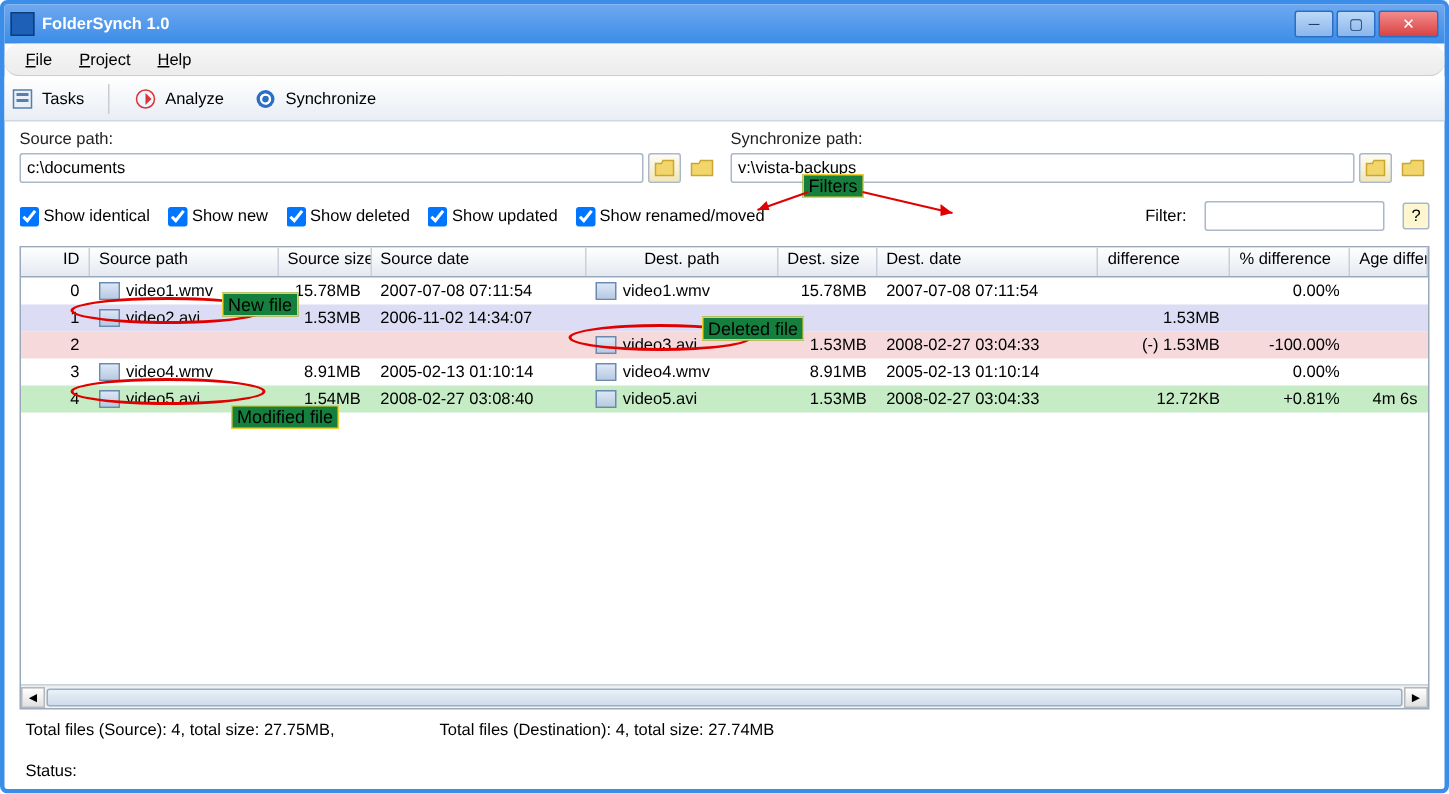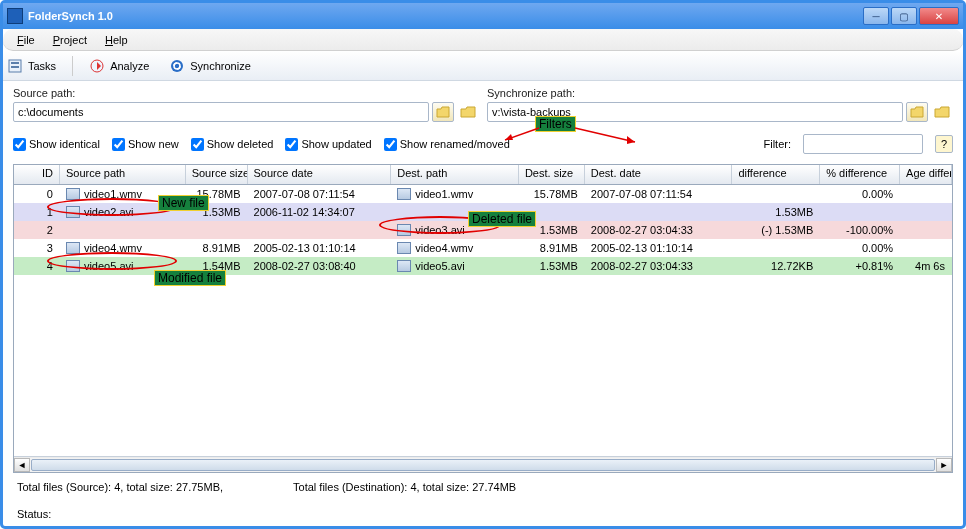--- a/index.html
+++ b/index.html
@@ -60,21 +60,21 @@
 
 .ann { position: absolute; pointer-events: none; }
 .redcircle { border: 2px solid #e10000; border-radius: 50%; }
 .ylabel { background: #15803d; border: 1px solid #f0d030; padding: 0 3px; font-size: 12px; }
 
 
 .c-id { width: 46px; text-align: right; }
 .c-sp { width: 126px; }
 .c-ss { width: 62px; }
 .c-sd { width: 144px; }
-.c-dp { width: 128px; }
+.c-dp { width: 128px; text-align: center; }
 .c-ds { width: 66px; }
 .c-dd { width: 148px; }
 .c-df { width: 88px; }
 .c-pd { width: 80px; }
 .c-ad { width: 52px; }
 </style>
 </head>
 <body>
 
 <div class="window">
@@ -377,21 +377,21 @@
             </div>
             <div class="gc c-pd r">
               <span>+0.81%</span>
             </div>
             <div class="gc c-ad r">
               <span>4m 6s</span>
             </div>
           </div>
 
       <div class="ann redcircle" style="left:33px;top:13px;width:130px;height:18px"></div>
-          <span class="ann ylabel" style="left:144px;top:10px">New file</span>
+          <span class="ann ylabel" style="left:134px;top:10px">New file</span>
           <div class="ann redcircle" style="left:365px;top:31px;width:122px;height:18px"></div>
           <span class="ann ylabel" style="left:454px;top:26px">Deleted file</span>
           <div class="ann redcircle" style="left:33px;top:67px;width:130px;height:18px"></div>
           <span class="ann ylabel" style="left:140px;top:85px">Modified file</span>
         </div>
       <div class="hscroll">
         <div class="arrow">◄</div>
         <div class="track">
             <div class="thumb"></div>
           </div>

